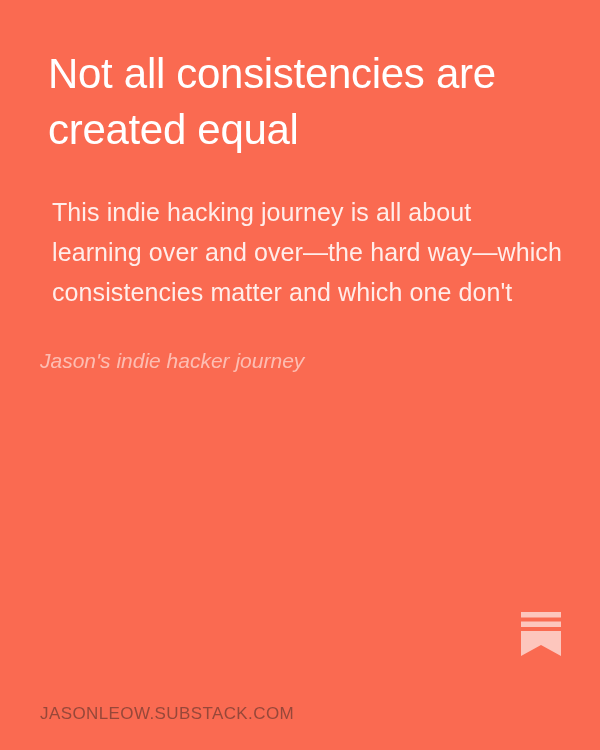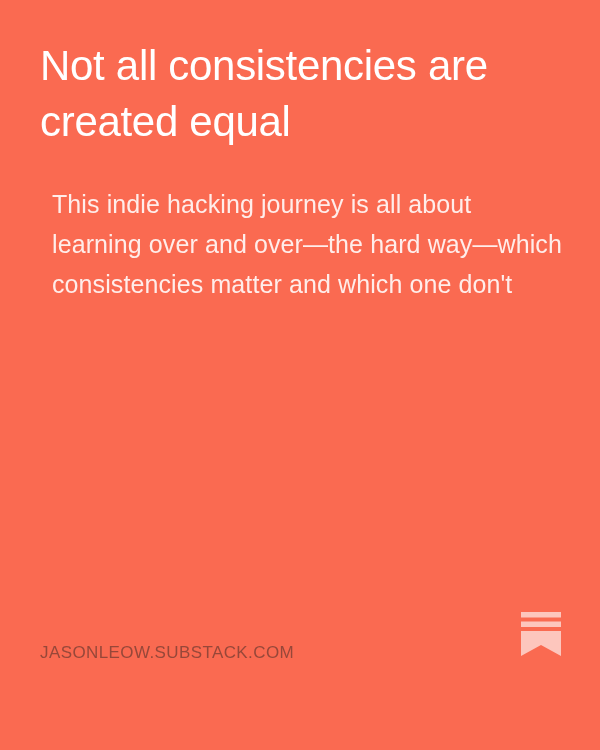--- a/index.html
+++ b/index.html
@@ -24,21 +24,21 @@
   }
 
   .content-block {
     position: absolute;
     left: 40px;
     top: 38px;
     width: 516px;
   }
 
   .post-title {
-    margin: 0;
+    margin: 8px;
     font-family: "Liberation Sans", sans-serif;
     font-size: 42px;
     line-height: 56px;
     font-weight: 400;
     letter-spacing: -0.3px;
     color: #ffffff;
     width: 512px;
   }
 
   .post-subtitle {
@@ -73,41 +73,42 @@
   }
   .substack-logo svg {
     display: block;
     width: 40px;
     height: 44px;
   }
 
   .footer-url {
     position: absolute;
     left: 40px;
-    top: 642px;
+    top: 703px;
     margin: 0;
     font-family: "Liberation Sans", sans-serif;
     font-size: 17px;
     line-height: 22px;
     font-weight: 400;
     letter-spacing: 0.4px;
     color: rgba(60, 40, 36, 0.52);
     white-space: nowrap;
   }
 </style>
 </head>
 <body>
 
 <div class="share-card">
 
   <div class="content-block">
     <h1 class="post-title">Not all consistencies are created equal</h1>
 
     <p class="post-subtitle">This indie hacking journey is all about learning over and over—the hard way—which consistencies matter and which one don't</p>
 
+    <p class="post-byline">Jason's indie hacker journey</p>
   </div>
 
   <div class="substack-logo">
     <svg viewBox="0 0 40 44" xmlns="http://www.w3.org/2000/svg" aria-hidden="true">
       <rect x="0" y="0" width="40" height="5.5" fill="rgba(255,255,255,0.62)"></rect>
       <rect x="0" y="9.5" width="40" height="5.5" fill="rgba(255,255,255,0.62)"></rect>
       <path d="M0 19 H40 V44 L20 33 L0 44 Z" fill="rgba(255,255,255,0.62)"></path>
     </svg>
   </div>
 

